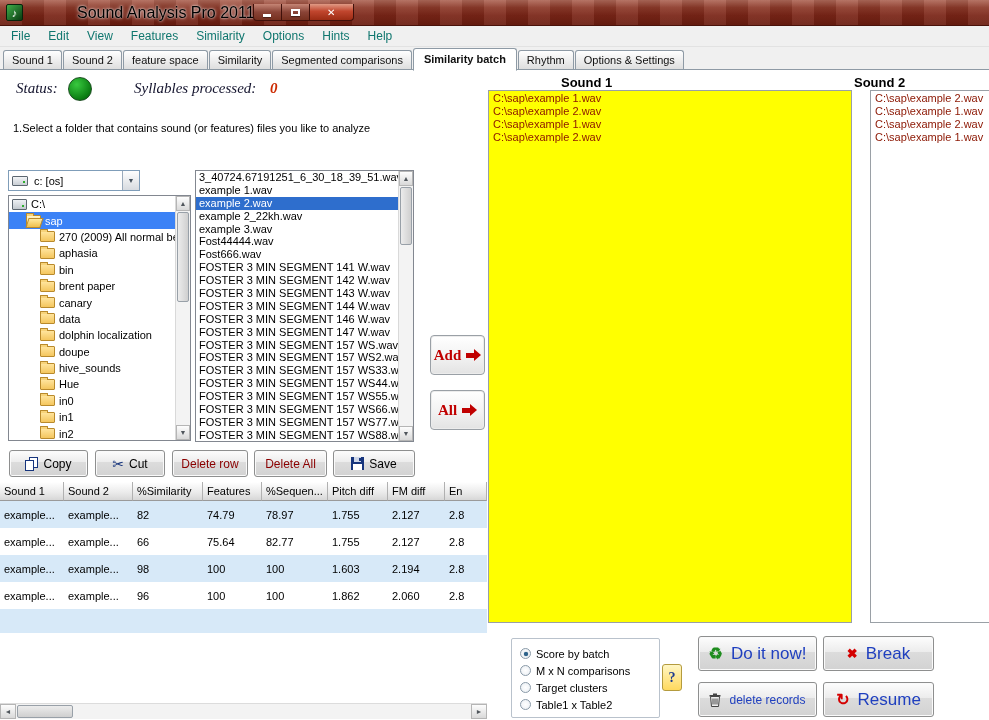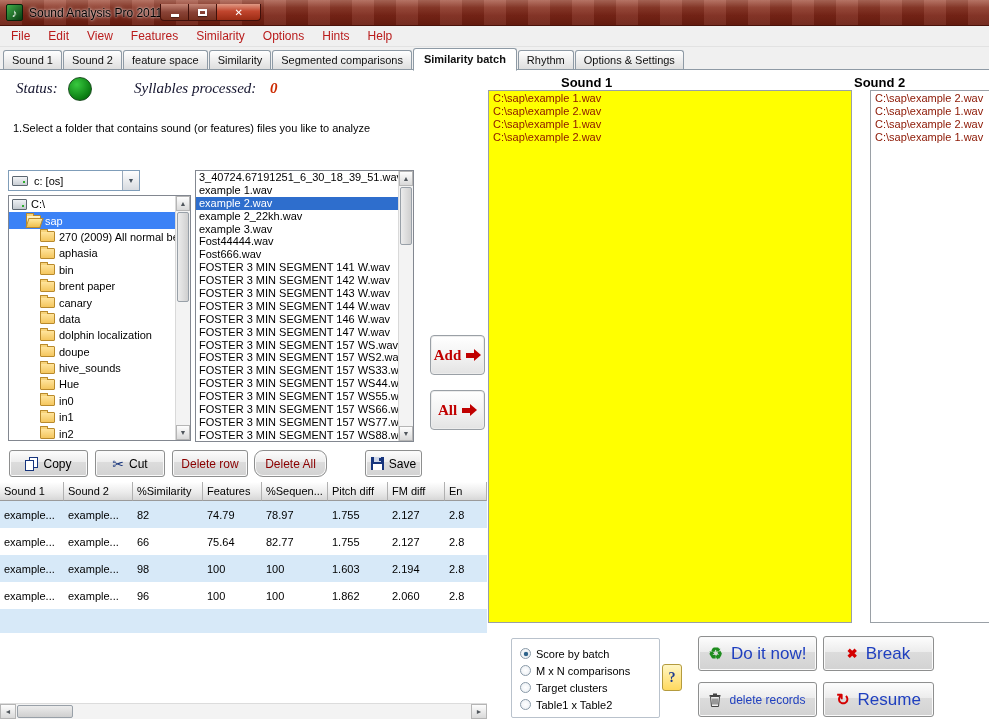--- a/index.html
+++ b/index.html
@@ -11,33 +11,33 @@
   
   #titlebar { position:absolute; left:0; top:0; width:100%; height:26px;
     background:linear-gradient(180deg,#b06a5a 0%,#8d3a2a 30%,#7a2517 62%,#6b1d10 100%);
     border-bottom:1px solid #4a120a; display:flex; align-items:center; gap:6px; padding-left:6px; }
   #titlebar::before { content:""; position:absolute; inset:0;
     background:repeating-linear-gradient(90deg, rgba(255,255,255,.07) 0 22px, rgba(0,0,0,.07) 22px 44px); }
   #titlebar > * { position:relative; z-index:1; }
   .app-icon { width:17px; height:17px; border:1px solid #06230b; border-radius:2px;
     background:linear-gradient(135deg,#3fae49,#0a3b12); color:#fff; font-size:11px;
     display:flex; align-items:center; justify-content:center; }
-  .title-text { font-size:12px; color:#000; text-shadow:0 0 4px rgba(255,255,255,.75),0 0 2px rgba(255,255,255,.9); }
+  .title-text { font-size:16px; color:#000; text-shadow:0 0 4px rgba(255,255,255,.75),0 0 2px rgba(255,255,255,.9);margin-left:48px; }
   .win-controls { position:absolute; right:8px; top:0; display:flex; z-index:2; }
   .wbtn { height:17px; border:1px solid #40100a; border-top:none; display:flex; align-items:center; justify-content:center; color:#fff; cursor:default; }
   .wbtn.min { width:29px; border-radius:0 0 0 4px; background:linear-gradient(#c58575,#8a4437 50%,#76301f); }
   .wbtn.max { width:28px; border-left:none; background:linear-gradient(#c58575,#8a4437 50%,#76301f); }
   .wbtn.close { width:44px; border-left:none; border-radius:0 0 4px 0; background:linear-gradient(#e09a85,#c1462e 45%,#9c2c14); font-size:10px; }
   .glyph-min { width:8px; height:3px; background:#fff; margin-top:7px; box-shadow:0 1px 1px rgba(0,0,0,.4); }
   .glyph-max { width:9px; height:7px; border:2px solid #fff; box-shadow:0 1px 1px rgba(0,0,0,.4); }
 
   
   #menubar { position:absolute; top:26px; left:0; width:100%; height:21px; background:#f0f0f0;
     display:flex; align-items:center; padding-left:2px; border-bottom:1px solid #e2e2e2; }
-  .menu-item { font-size:12px; padding:2px 9px; color:#b91c1c; }
+  .menu-item { font-size:12px; padding:2px 9px; color:#0f766e; }
 
   
   #tabstrip { position:absolute; top:47px; left:0; width:100%; height:23px; background:#f0f0f0;
     display:flex; align-items:flex-end; padding-left:3px; }
   #tabstrip::after { content:""; position:absolute; left:0; right:0; bottom:0; height:1px; background:#8e9aa5; z-index:2; }
   .tab { position:relative; z-index:1; font-size:11px; padding:3px 8px 4px; margin-right:1px; color:#101010;
     background:linear-gradient(#ffffff,#eaeaea 60%,#dcdcdc); border:1px solid #8e9aa5; border-bottom:none;
     border-radius:3px 3px 0 0; white-space:nowrap; }
   .tab.active { z-index:3; background:#fff; font-weight:bold; padding:4px 10px 5px; margin-bottom:-1px;
     border-bottom:1px solid #fff; }
@@ -119,22 +119,22 @@
   #all-btn { left:430px; top:320px; }
   .red-arrow { width:8px; height:5px; background:#c00000; position:relative; margin-right:7px; }
   .red-arrow::after { content:""; position:absolute; left:8px; top:-3.5px; border:6px solid transparent; border-left:7px solid #c00000; }
 
   
   .toolbar-btn { position:absolute; top:380px; height:27px; display:flex; align-items:center; justify-content:center;
     gap:5px; font-size:12px; color:#000; }
   #btn-copy { left:9px; width:79px; }
   #btn-cut { left:95px; width:70px; }
   #btn-delrow { left:172px; width:76px; color:#8b0000; }
-  #btn-delall { left:254px; width:73px; color:#8b0000;border-radius:9px; }
-  #btn-save { left:333px; width:57px;margin-left:32px; }
+  #btn-delall { left:254px; width:73px; color:#8b0000; }
+  #btn-save { left:333px; width:82px; }
   .cut-ic { font-size:14px; color:#17357d; line-height:1; }
 
   
   .rtable { position:absolute; left:0; top:412px; width:487px; }
   .rhead { display:flex; height:19px; }
   .hcell { flex:none; background:linear-gradient(#ffffff,#eaeaea 60%,#d7d7d7); border-right:1px solid #b0b0b0;
     border-bottom:1px solid #9a9a9a; font-size:11px; padding:3px 0 0 4px; white-space:nowrap; overflow:hidden; }
   .rrow { display:flex; height:27px; align-items:center; }
   .rbody .rrow:nth-of-type(odd) { background:#d7e9f8; }
   .cell { flex:none; font-size:11px; padding-left:4px; white-space:nowrap; overflow:hidden; }

